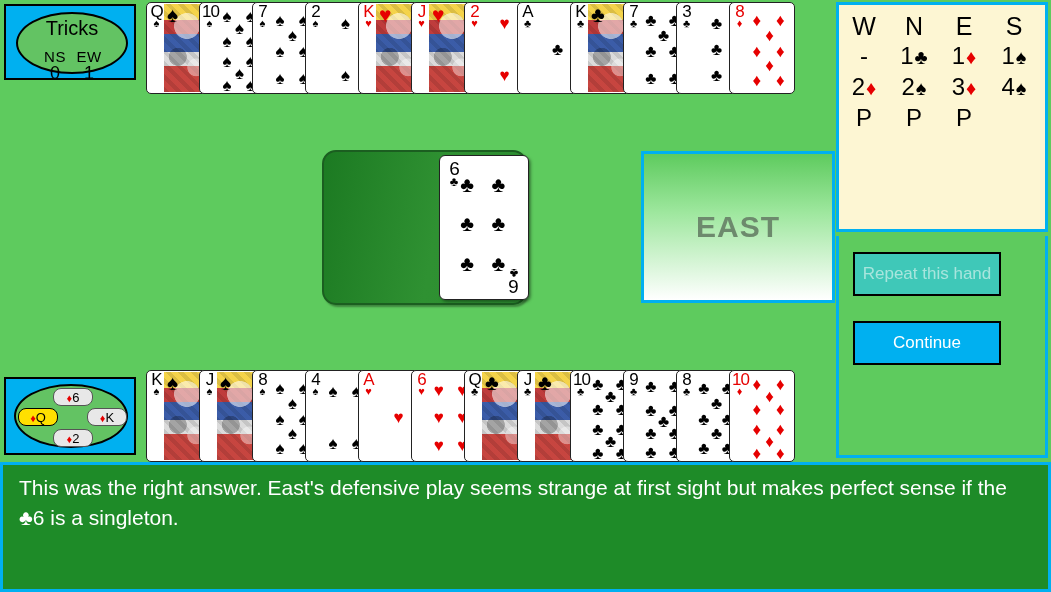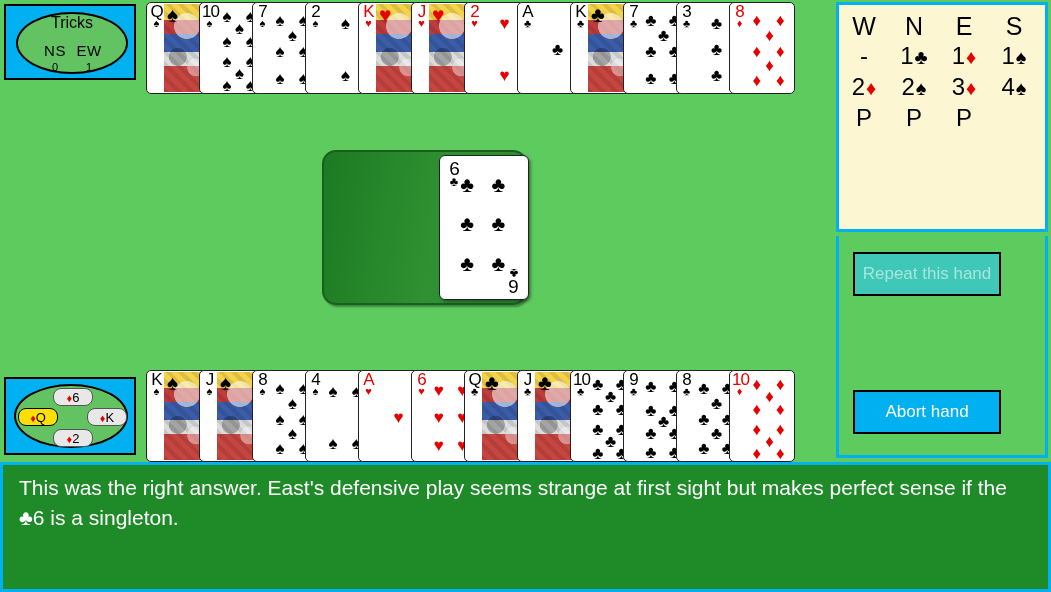--- a/index.html
+++ b/index.html
@@ -18,23 +18,23 @@
   
   .tricks-box{
     position:absolute;left:4px;top:4px;width:132px;height:76px;
     background:#00b0f0;border:2px solid #000;box-sizing:border-box;
   }
   .tricks-oval{
     position:absolute;left:10px;top:6px;width:112px;height:62px;
     background:#63c363;border:2px solid #000;border-radius:50%/50%;
     box-sizing:border-box;text-align:center;
   }
-  .tricks-title{font-size:16px;color:#000;line-height:17px;margin-top:0;}
+  .tricks-title{font-size:20px;color:#000;line-height:17px;margin-top:6px;}
   .tricks-labels{font-size:15px;color:#000;line-height:16px;letter-spacing:0.5px;margin-top:12px;}
-  .tricks-vals{font-size:11px;color:#000;line-height:16px;}
+  .tricks-vals{font-size:18px;color:#000;line-height:16px;}
   .tricks-labels span,.tricks-vals span{display:inline-block;width:34px;}
 
   
   .prev-trick-box{
     position:absolute;left:4px;top:377px;width:132px;height:78px;
     background:#00b0f0;border:2px solid #000;box-sizing:border-box;
   }
   .prev-oval{
     position:absolute;left:8px;top:5px;width:114px;height:64px;
     background:#63c363;border:2px solid #000;border-radius:50%/50%;
@@ -338,20 +338,23 @@
         <span class="st">♣</span>
       </div>
       <span class="tc-pip" style="color: rgb(0, 0, 0); left: 30.96%; top: 12.6%; transform: translate(-50%, 0px);">♣</span>
       <span class="tc-pip" style="color: rgb(0, 0, 0); left: 66.32%; top: 12.6%; transform: translate(-50%, 0px);">♣</span>
       <span class="tc-pip" style="color: rgb(0, 0, 0); left: 30.96%; top: 40.12%; transform: translate(-50%, 0px);">♣</span>
       <span class="tc-pip" style="color: rgb(0, 0, 0); left: 66.32%; top: 40.12%; transform: translate(-50%, 0px);">♣</span>
       <span class="tc-pip" style="color: rgb(0, 0, 0); left: 30.96%; top: 67.64%; transform: translate(-50%, 0px);">♣</span>
       <span class="tc-pip" style="color: rgb(0, 0, 0); left: 66.32%; top: 67.64%; transform: translate(-50%, 0px);">♣</span>
     </div>
 
+  <div class="seat-panel seat-east">
+    <span>EAST</span>
+  </div>
 
   <div class="hand hand-south">
       <div class="card" style="left: 0px;">
         <div class="corner" style="color: rgb(0, 0, 0);">
           <span class="rk">K</span>
           <span class="st">♠</span>
         </div>
         <div class="face"></div>
         <div class="face-ol"></div>
         <div class="topsuit" style="color: rgb(0, 0, 0);">♠</div>
@@ -529,21 +532,21 @@
         <div class="bid-cell"><span class="lvl">P</span></div>
         <div class="bid-cell"><span class="lvl">P</span></div>
         <div class="bid-cell"><span class="lvl"></span></div>
       </div>
     </div>
 
   <div class="btn-col">
     <div class="gbtn disabled btn-repeat">
       <span>Repeat this hand</span>
     </div>
-    <div class="gbtn btn-abort">
-      <span>Abort hand</span>
+    <div class="gbtn btn-continue">
+      <span>Continue</span>
     </div>
   </div>
 </div>
 
 <div class="message">
   <span>This was the right answer. East's defensive play seems strange at first sight but makes perfect sense if the ♣6 is a singleton.</span>
 </div>
 
 </body></html>

